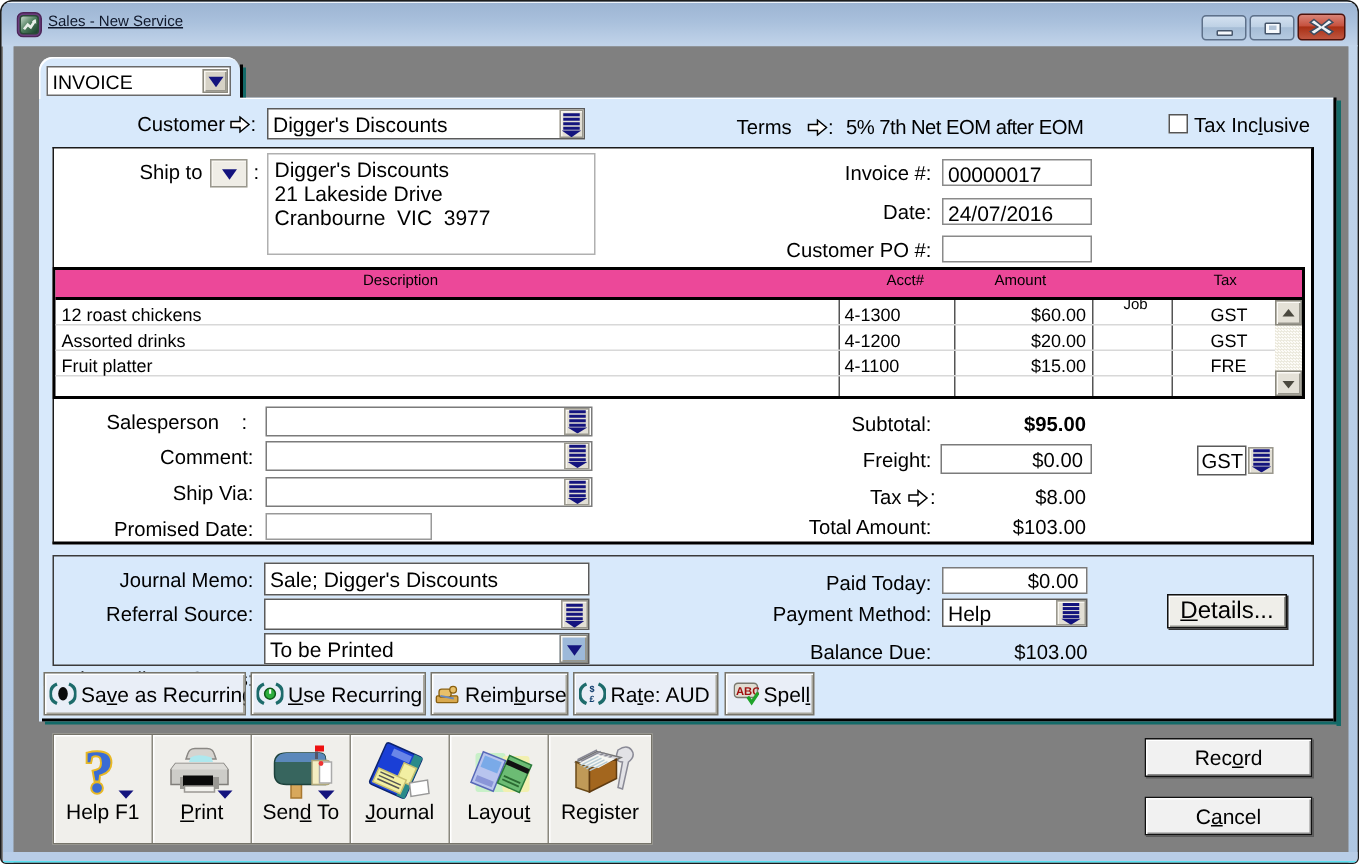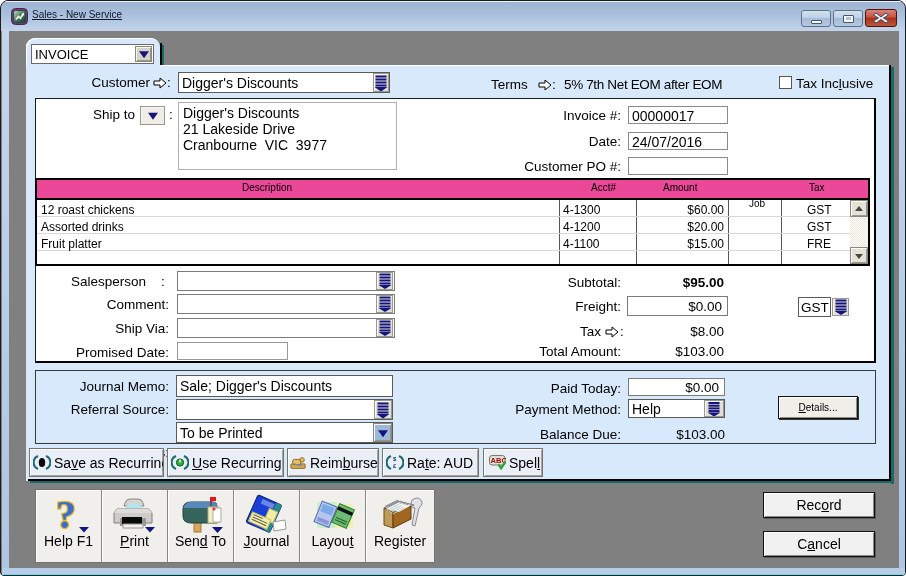--- a/index.html
+++ b/index.html
@@ -318,21 +318,21 @@
       <rect x="1" y="0.5" width="11" height="2"></rect>
           <rect x="1" y="3.2" width="11" height="2"></rect>
       <rect x="1" y="5.9" width="11" height="2"></rect>
           <rect x="1" y="8.6" width="11" height="2"></rect>
       <path d="M0 11 H13 L6.5 15 Z"></path>
         </g>
       </svg>
     </div>
   <div class="rlabel" style="left:460px; top:426px; width:160px;">Balance Due:</div>
   <div class="rval" style="left:600px; top:426px; width:124px;">$103.00</div>
-  <div class="abs" style="left:777px; top:395px; width:80px; height:23px; background:#efeee9; border:1px solid #111; box-shadow:inset 1px 1px 0 #fff, inset -1px -1px 0 #90908a, 1px 1px 0 #333; font-size:10px; text-align:center; line-height:21px;"><u>D</u>etails...</div>
+  <div class="abs" style="left:777px; top:395px; width:80px; height:23px; background:#efeee9; border:1px solid #111; box-shadow:inset 1px 1px 0 #fff, inset -1px -1px 0 #90908a, 1px 1px 0 #333; font-size:16px; text-align:center; line-height:21px;"><u>D</u>etails...</div>
 
   <div class="tbtn" style="left:28px; width:135px;">
     <svg width="18" height="17" viewBox="0 0 18 17">
       <path d="M5 2 A7 7 0 0 0 5 15" fill="none" stroke="#1d6b6b" stroke-width="2.2"></path>
       <path d="M13 2 A7 7 0 0 1 13 15" fill="none" stroke="#1d6b6b" stroke-width="2.2"></path>
       <ellipse cx="9" cy="8.5" rx="3.2" ry="4.5" fill="#0a0a0a"></ellipse>
     </svg>
     Sa<u>v</u>e as Recurring</div>
   <div class="tbtn" style="left:166px; width:117px;">
     <svg width="18" height="17" viewBox="0 0 18 17">

